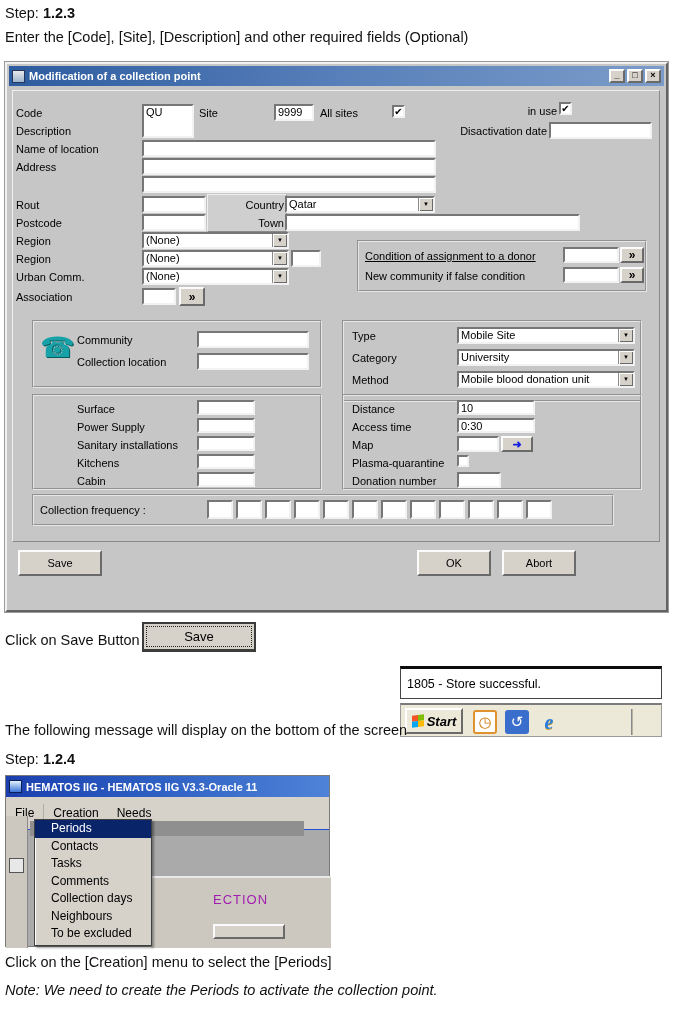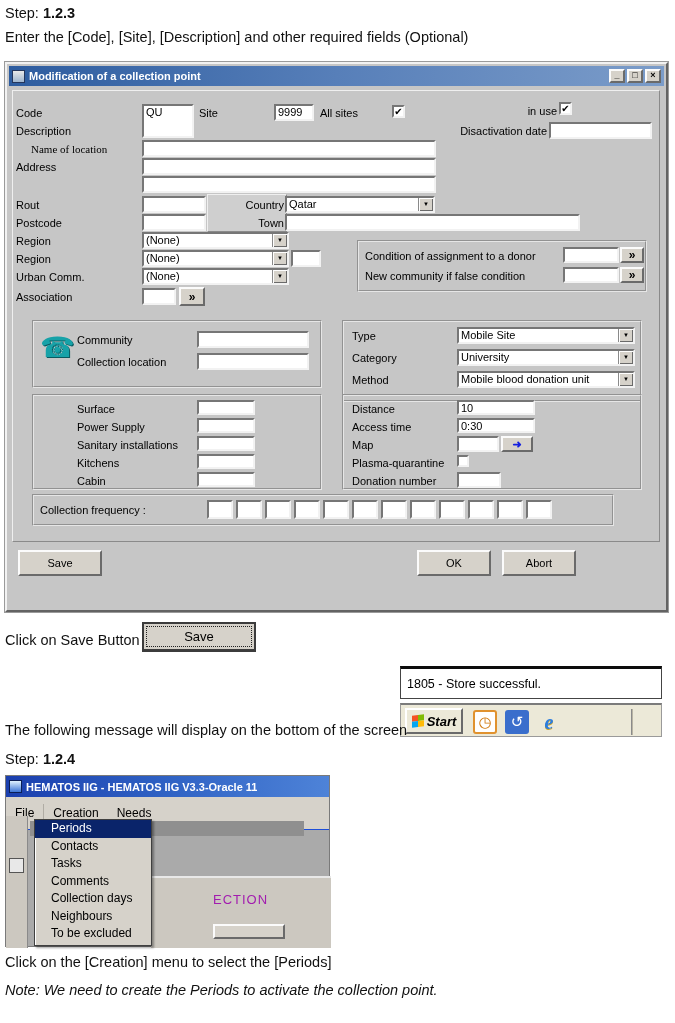--- a/index.html
+++ b/index.html
@@ -119,21 +119,21 @@
     <div class="fld" style="left:267px; top:40px; width:40px; height:17px;"><span>9999</span></div>
     <div class="lbl" style="left:313px; top:43px;">All sites</div>
     <div class="chk" style="left:385px; top:41px;">✔</div>
     <div class="lbl rlbl" style="left:455px; top:41px; width:95px;">in use</div>
     <div class="chk" style="left:552px; top:38px;">✔</div>
 
     <div class="lbl" style="left:9px; top:61px;">Description</div>
     <div class="lbl rlbl" style="left:400px; top:61px; width:140px;">Disactivation date</div>
     <div class="fld" style="left:542px; top:58px; width:103px; height:17px;"></div>
 
-    <div class="lbl" style="left:24px; top:79px;font-family:Liberation Serif, serif;">Name of location</div>
+    <div class="lbl" style="left:9px; top:79px;">Name of location</div>
     <div class="fld" style="left:135px; top:76px; width:294px; height:17px;"></div>
     <div class="lbl" style="left:9px; top:97px;">Address</div>
     <div class="fld" style="left:135px; top:94px; width:294px; height:17px;"></div>
     <div class="fld" style="left:135px; top:112px; width:294px; height:17px;"></div>
 
     <div class="panel" style="left:200px; top:130px; width:80px; height:38px; background:#cfcfcf;"></div>
     <div class="lbl" style="left:9px; top:135px;">Rout</div>
     <div class="fld" style="left:135px; top:132px; width:64px; height:17px;"></div>
     <div class="lbl rlbl" style="left:205px; top:135px; width:72px;">Country</div>
     <div class="dd" style="left:278px; top:132px; width:150px; height:17px;"><span>Qatar</span><span class="ddb">▼</span></div>
@@ -149,21 +149,21 @@
     <div class="dd" style="left:135px; top:186px; width:147px; height:17px;"><span>(None)</span><span class="ddb">▼</span></div>
     <div class="fld" style="left:284px; top:186px; width:30px; height:17px;"></div>
     <div class="lbl" style="left:9px; top:207px;">Urban Comm.</div>
     <div class="dd" style="left:135px; top:204px; width:147px; height:17px;"><span>(None)</span><span class="ddb">▼</span></div>
 
     <div class="lbl" style="left:9px; top:227px;">Association</div>
     <div class="fld" style="left:135px; top:224px; width:34px; height:17px;"></div>
     <div class="btn3d morebtn" style="left:172px; top:223px; width:26px; height:19px;">»</div>
 
     <div class="grp" style="left:350px; top:176px; width:290px; height:52px;"></div>
-    <div class="lbl" style="left:358px; top:186px;">Condition of assignment to a donor</div>
+    <div class="lbl" style="left:358px; top:186px;text-decoration:underline;">Condition of assignment to a donor</div>
     <div class="fld" style="left:556px; top:183px; width:56px; height:16px;"></div>
     <div class="btn3d morebtn" style="left:613px; top:183px; width:24px; height:16px;">»</div>
     <div class="lbl" style="left:358px; top:206px;">New community if false condition</div>
     <div class="fld" style="left:556px; top:203px; width:56px; height:16px;"></div>
     <div class="btn3d morebtn" style="left:613px; top:203px; width:24px; height:16px;">»</div>
 
     <div class="grp" style="left:25px; top:256px; width:290px; height:68px;"></div>
     <div class="abs phone" style="left:33px; top:270px;">☎</div>
     <div class="lbl" style="left:70px; top:270px;">Community</div>
     <div class="fld" style="left:190px; top:267px; width:112px; height:17px;"></div>

